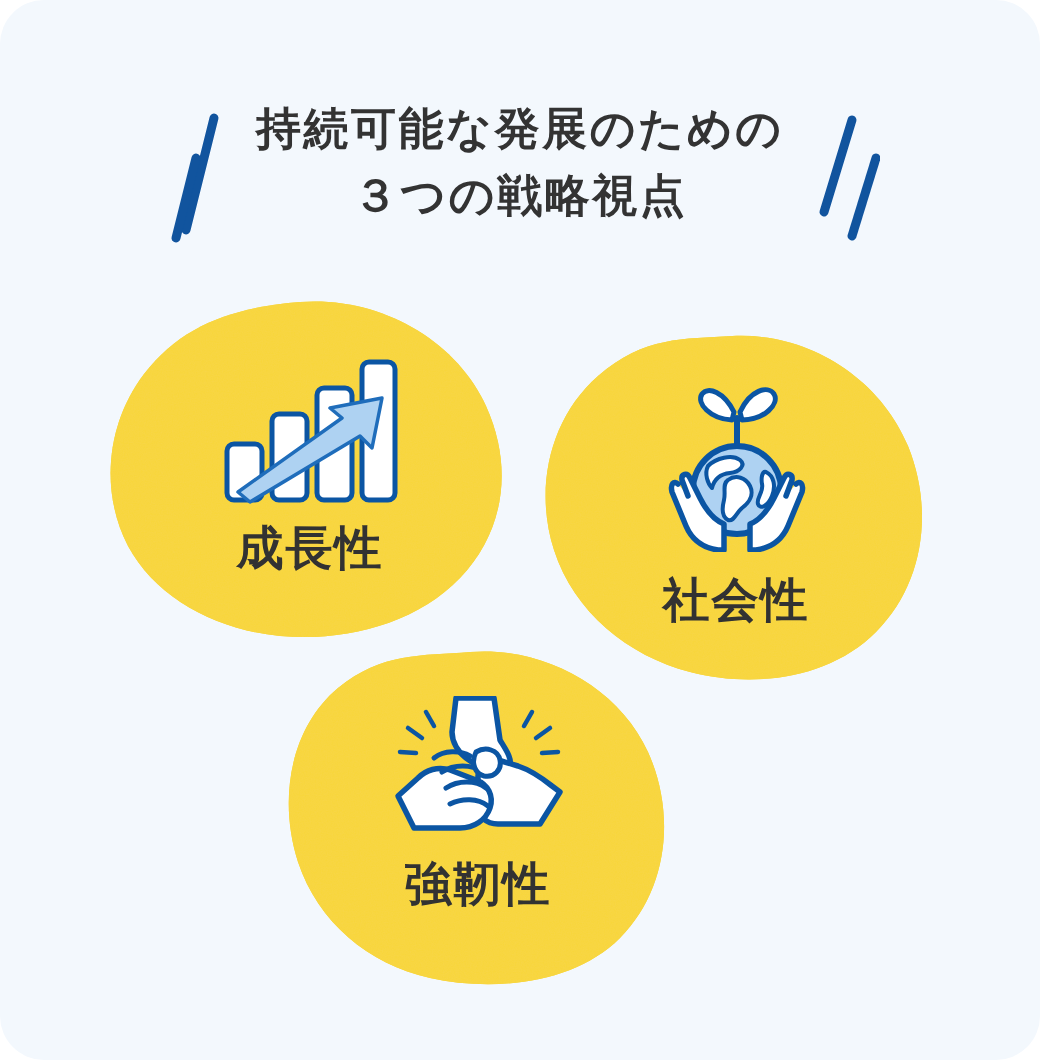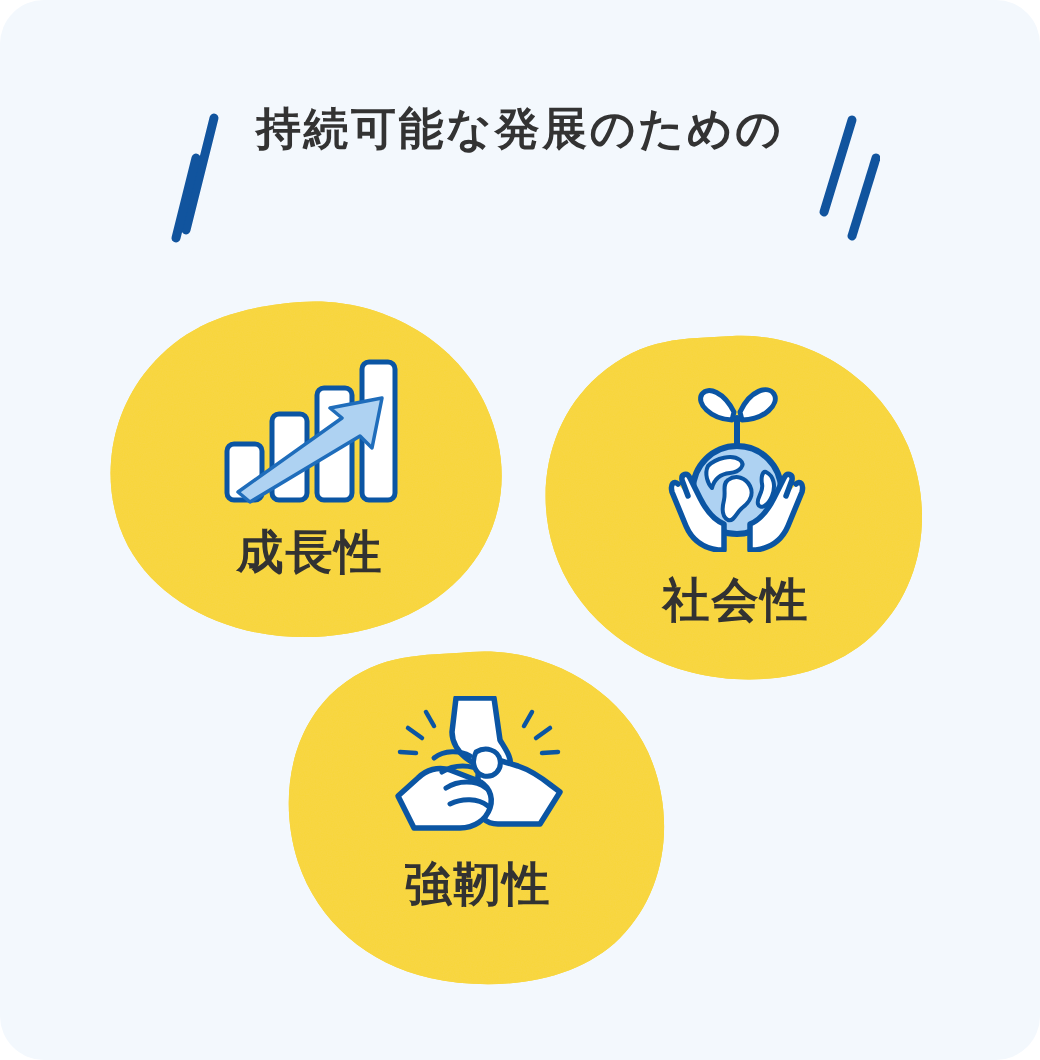--- a/index.html
+++ b/index.html
@@ -75,21 +75,21 @@
     font-size: 47px;
     font-weight: 700;
     letter-spacing: 2px;
     line-height: 1;
     white-space: nowrap;
   }
 
   
   #blob-growth { left: 104px; top: 296px; width: 412px; height: 348px; }
   #blob-growth .blob-icon { left: 118px; top: 60px; }
-  #blob-growth .blob-label { top: 232px; }
+  #blob-growth .blob-label { top: 232px; font-family: Liberation Mono, monospace; }
 
   
   #blob-society { left: 540px; top: 332px; width: 392px; height: 352px; }
   #blob-society .blob-icon { left: 122px; top: 42px; }
   #blob-society .blob-label { top: 244px; }
 
   
   #blob-resilience { left: 280px; top: 648px; width: 396px; height: 340px; }
   #blob-resilience .blob-icon { left: 110px; top: 48px; }
   #blob-resilience .blob-label { top: 212px; }
@@ -108,20 +108,21 @@
 
   <div class="slash-group" id="slash-right">
     <svg width="80" height="135" viewBox="0 0 80 135" fill="none">
       <line x1="52" y1="8" x2="24" y2="100" stroke="#11549e" stroke-width="9" stroke-linecap="round"></line>
       <line x1="76" y1="46" x2="52" y2="124" stroke="#11549e" stroke-width="9" stroke-linecap="round"></line>
     </svg>
   </div>
 
   <div id="heading-block">
     <span class="heading-line">持続可能な発展のための</span>
+    <span class="heading-line">３つの戦略視点</span>
   </div>
 
   <svg width="0" height="0" style="position:absolute" aria-hidden="true">
     <defs>
       <filter id="speckle" x="-10%" y="-10%" width="120%" height="120%">
         <feTurbulence type="fractalNoise" baseFrequency="0.82" numOctaves="3" seed="7" result="noise"></feTurbulence>
         <feColorMatrix in="noise" type="matrix" values="0 0 0 0 0.94
                   0 0 0 0 0.66
                   0 0 0 0 0.12
                   0 0 0 0.30 0" result="grain"></feColorMatrix>

